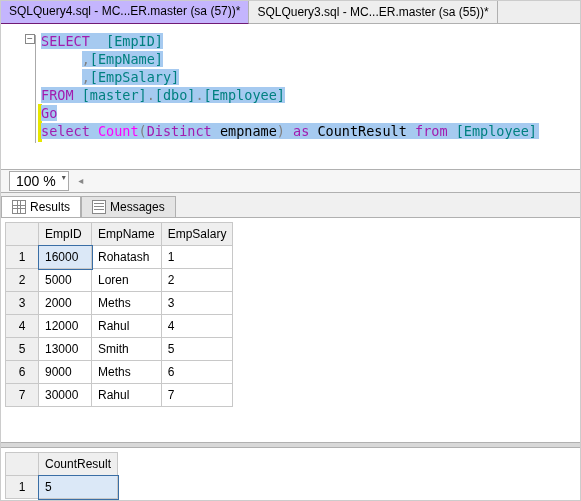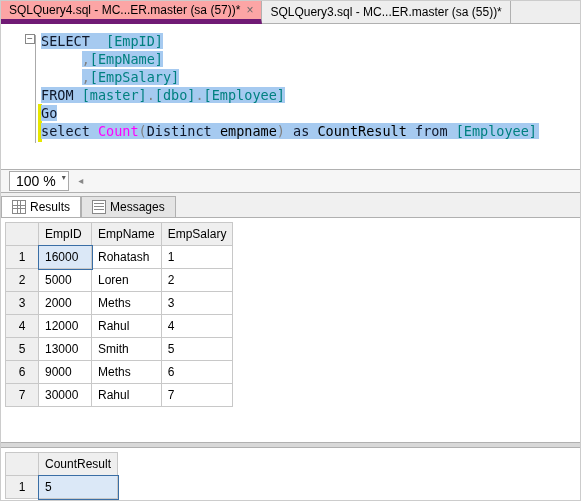--- a/index.html
+++ b/index.html
@@ -24,23 +24,24 @@
   .filetab {
     padding: 3px 8px;
     font-size: 12px;
     border-right: 1px solid #b0b0b0;
     display: flex;
     align-items: center;
     gap: 6px;
     cursor: pointer;
   }
   .filetab.active {
-    background: #fca5a5;
-    border-bottom: 5px solid #701a75;
+    background: #c4b5fd;
+    border-bottom: 1px solid #701a75;
     margin-bottom: -1px;
+    flex-direction: column;
   }
   .filetab .close {
     color: #666;
     font-weight: normal;
   }
   
   .sql-wrap {
     background: #fff;
     position: relative;
     height: 145px;
@@ -76,21 +77,21 @@
     background: #aaa;
   }
   .yellow-bar {
     position: absolute;
     left: 37px;
     top: 80px;
     width: 4px;
     height: 38px;
     background: #e6e600;
   }
-  .kw-blue { color: #0f172a; }
+  .kw-blue { color: #a21caf; }
   .kw-teal { color: #008080; }
   .kw-mag  { color: #FF00FF; }
   .kw-gray { color: #808080; }
   .sel { background: #A6CAF0; }
   .sel-on-tail { background: #A6CAF0; padding-right:2px;}
   
   .zoombar {
     height: 22px;
     display: flex;
     align-items: center;

